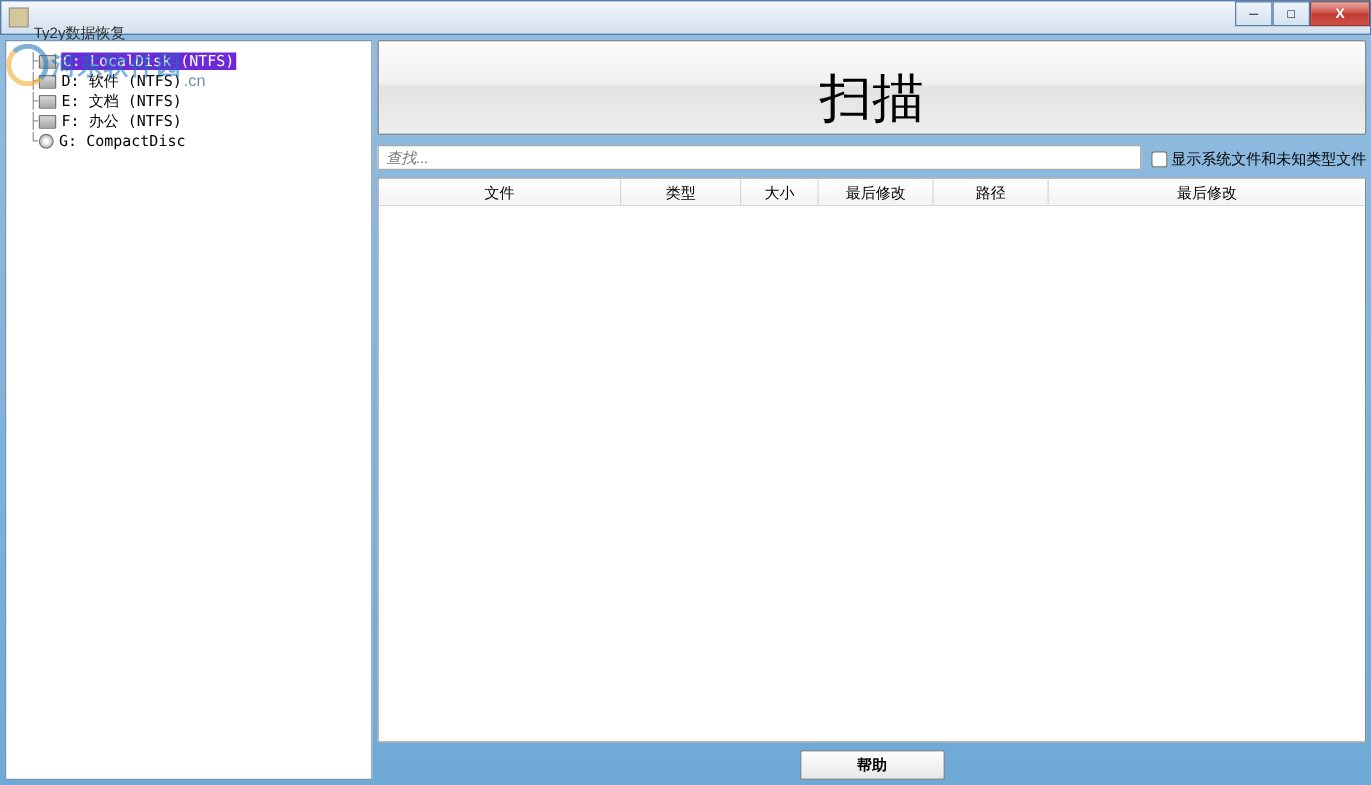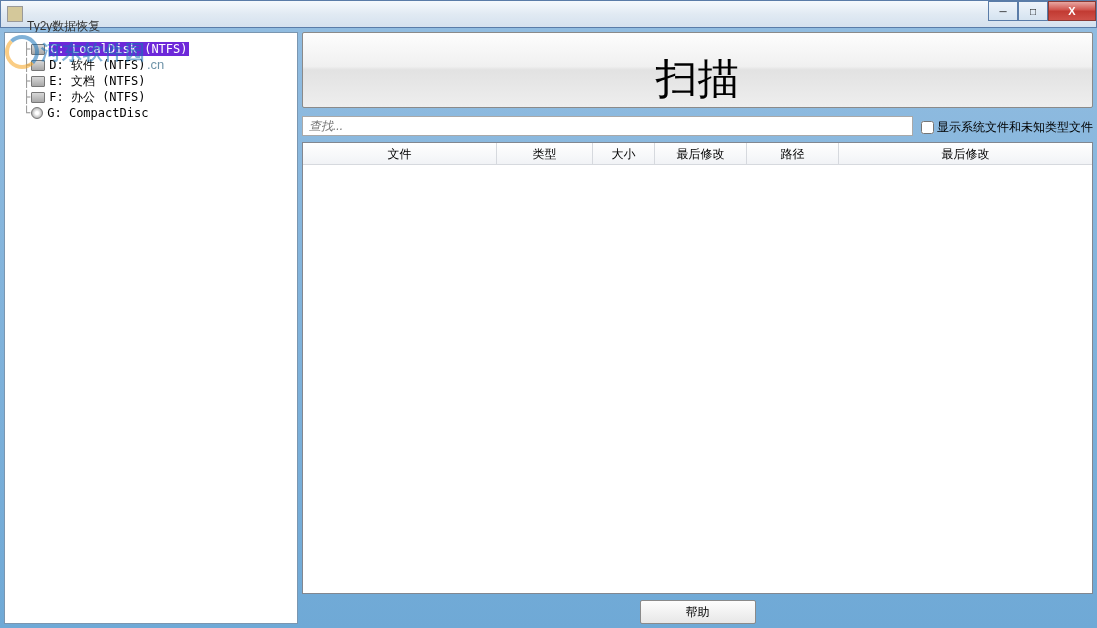--- a/index.html
+++ b/index.html
@@ -209,20 +209,21 @@
       align-items: center;
       justify-content: center;
       font-size: 12px;
       cursor: pointer;
       width: 116px;
       align-self: center;
     }
     .bottom-row {
       display: flex;
       justify-content: center;
+      font-weight: bold;
     }
   </style>
 </head>
 <body>
 
 <div class="titlebar">
   <span class="titlebar-icon"></span>
   <span class="titlebar-text">Ty2y数据恢复</span>
   <div class="window-controls">
     <div class="win-btn">

